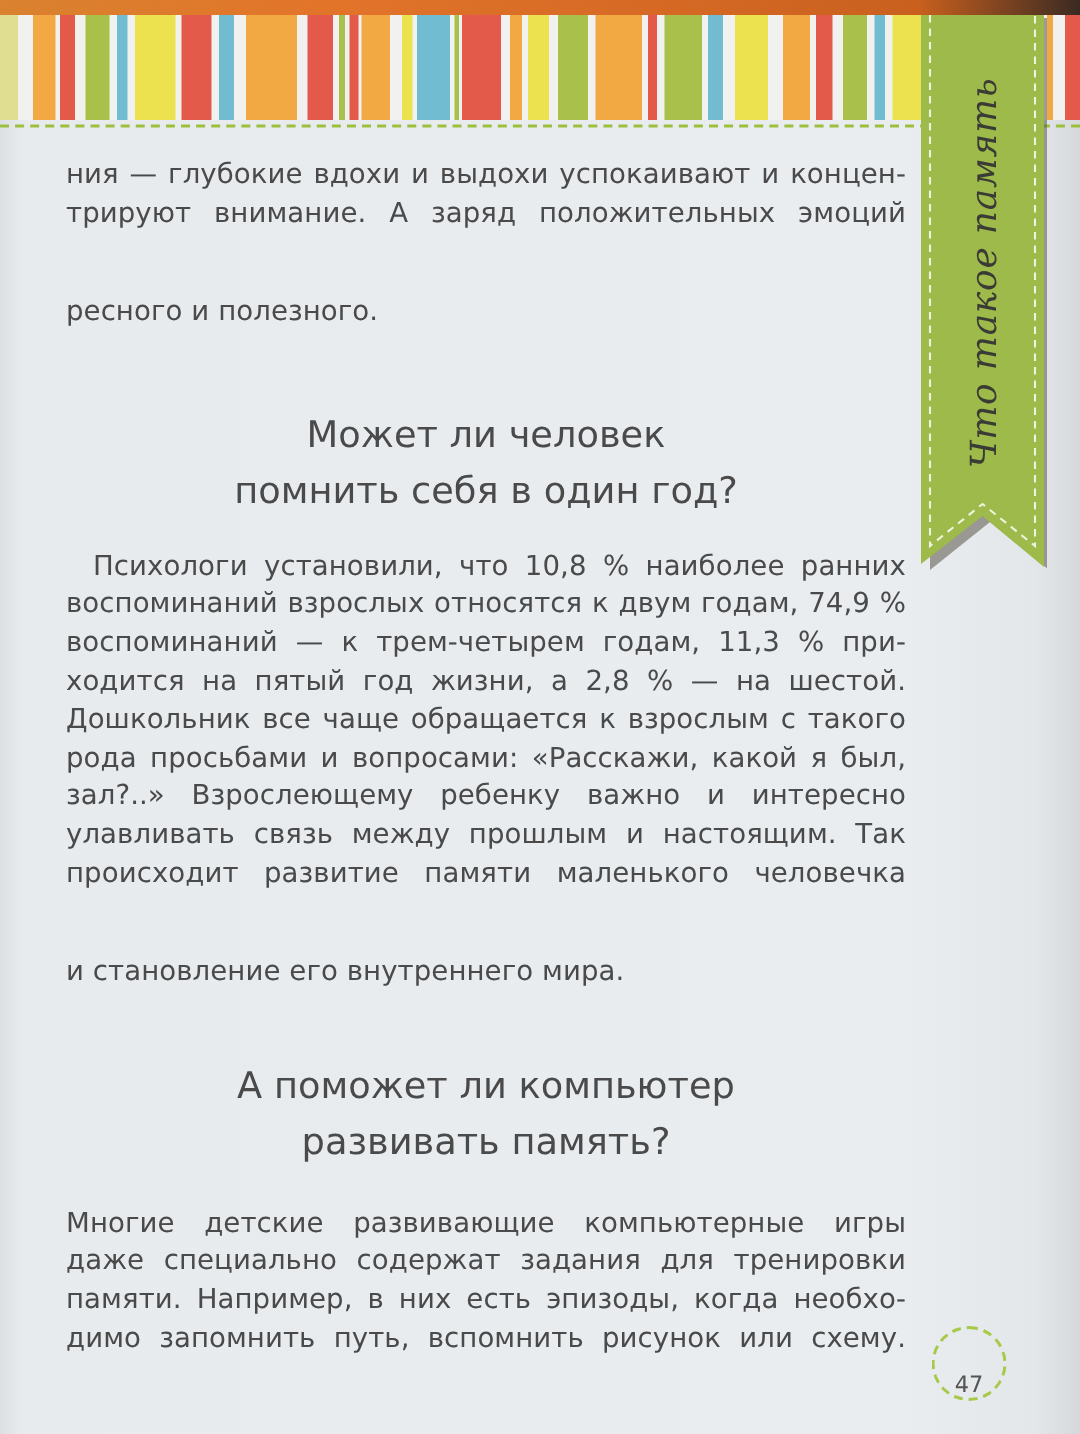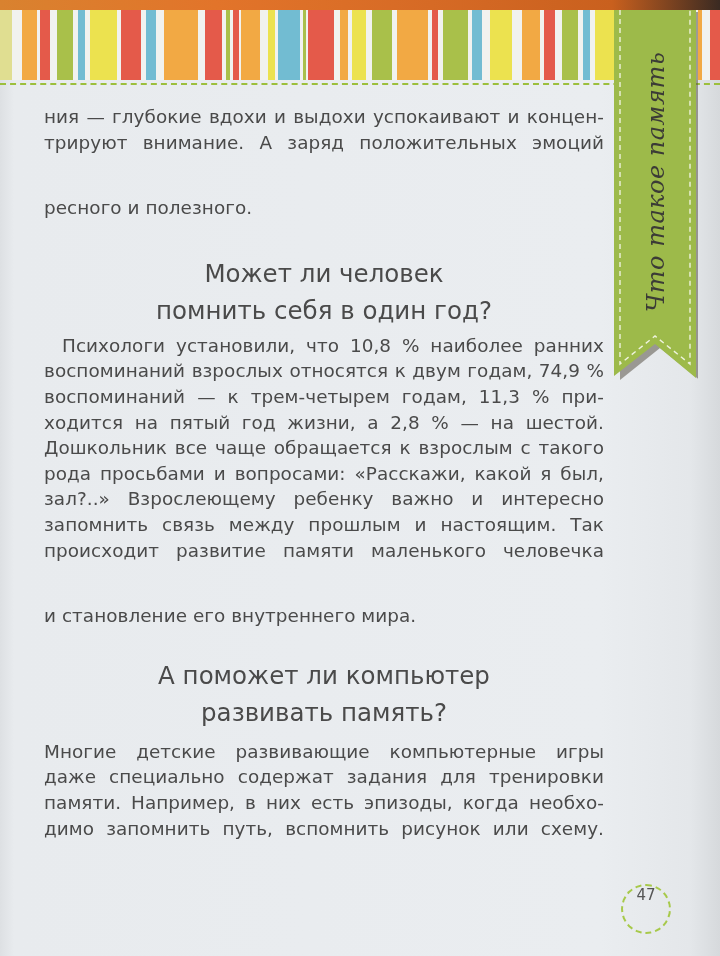--- a/index.html
+++ b/index.html
@@ -41,26 +41,26 @@
     color: #4a4a4a;
   }
   .para {
     font-size: 18.4px; line-height: 25.6px; text-align: justify;
     margin: 0; letter-spacing: 0.05px;
   }
   .para .line { display: block; text-align: justify; text-align-last: justify; }
   .para .line.last { text-align-last: left; margin-top: 40px; }
   .heading {
     font-size: 24.5px; line-height: 37px; text-align: center;
-    color: #4a4a4a; font-weight: normal; margin: 0;
+    color: #4a4a4a; font-weight: normal; margin: 16px;
   }
   .page-num {
     position: absolute; left: 621px; top: 884px; width: 46px; height: 46px;
     border: 2px dashed #a7c94a; border-radius: 50%;
-    display: flex; align-items: flex-start; justify-content: center;
+    display: flex; align-items: flex-end; justify-content: center;
     font-size: 15px; color: #555;
   }
 </style>
 </head>
 <body>
 
 <div class="page">
 
   <div class="top-edge"></div>
 
@@ -125,21 +125,21 @@
     </h2>
     <div style="height:4px"></div>
     <p class="para" style="text-indent:18px">
       <span class="line" style="text-indent:18px">Психологи установили, что 10,8 % наиболее ранних</span>
       <span class="line" style="text-indent:0">воспоминаний взрослых относятся к двум годам, 74,9 %</span>
       <span class="line" style="text-indent:0">воспоминаний — к трем-четырем годам, 11,3 % при-</span>
       <span class="line" style="text-indent:0">ходится на пятый год жизни, а 2,8 % — на шестой.</span>
       <span class="line" style="text-indent:0">Дошкольник все чаще обращается к взрослым с такого</span>
       <span class="line" style="text-indent:0">рода просьбами и вопросами: «Расскажи, какой я был,</span>
       <span class="line" style="text-indent:0">зал?..» Взрослеющему ребенку важно и интересно</span>
-      <span class="line" style="text-indent:0">запомнить связь между прошлым и настоящим. Так</span>
+      <span class="line" style="text-indent:0">улавливать связь между прошлым и настоящим. Так</span>
       <span class="line" style="text-indent:0">происходит развитие памяти маленького человечка</span>
       <span class="line last" style="text-indent:0">и становление его внутреннего мира.</span>
     </p>
 
     <div style="height:28px"></div>
     <h2 class="heading">
       <div>А поможет ли компьютер</div>
       <div>развивать память?</div>
     </h2>
     <div style="height:8px"></div>

